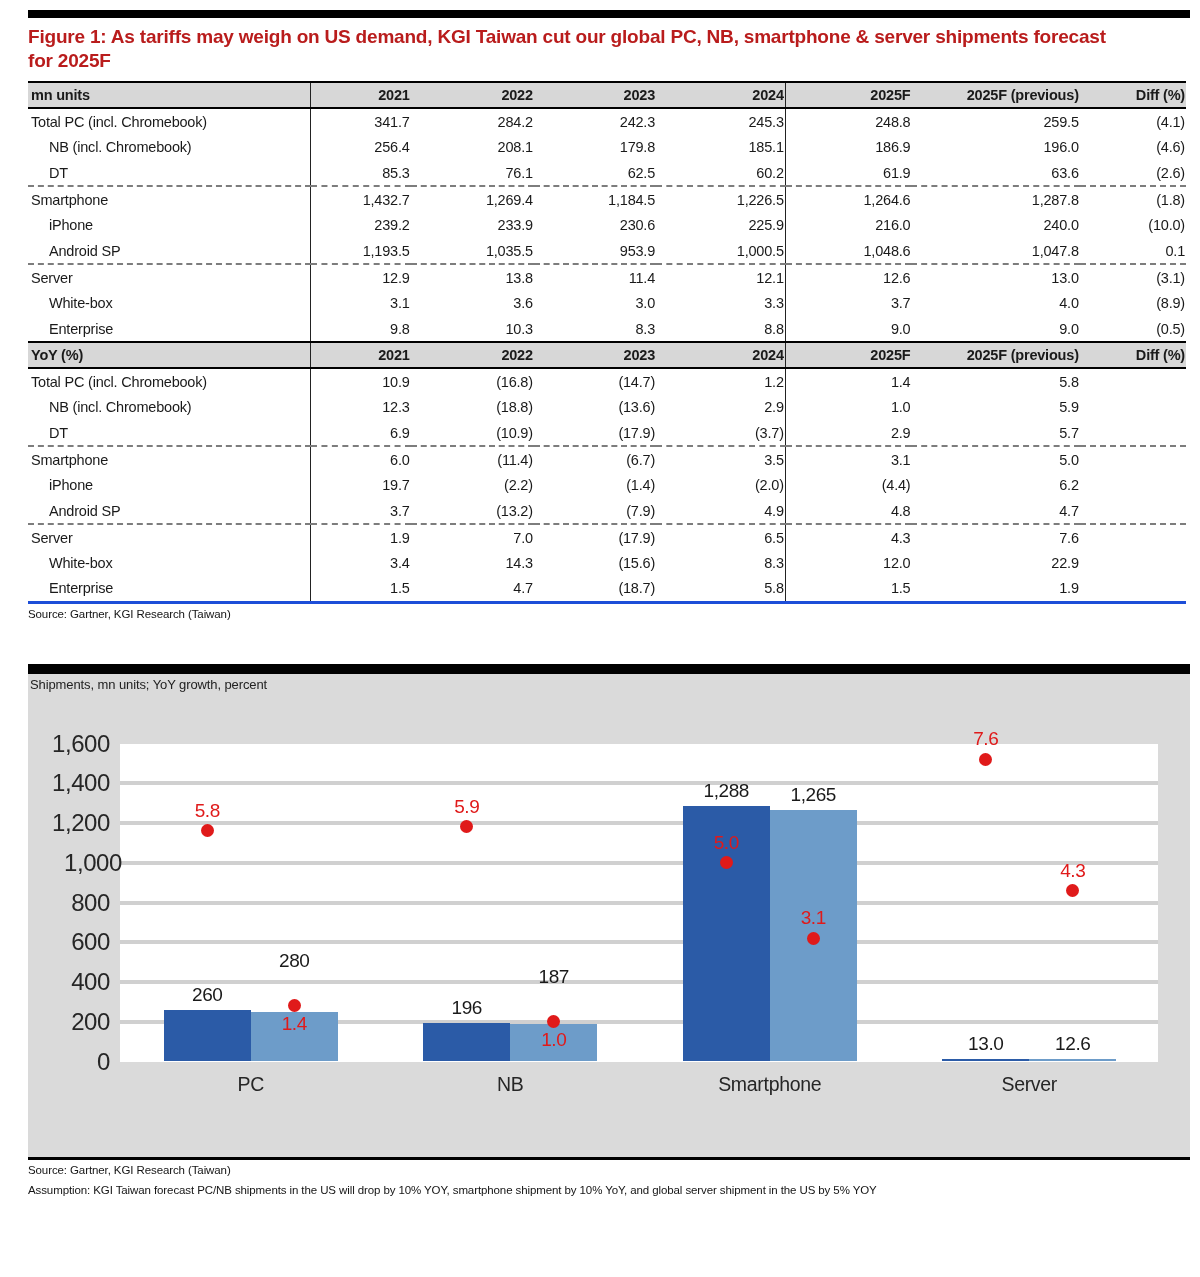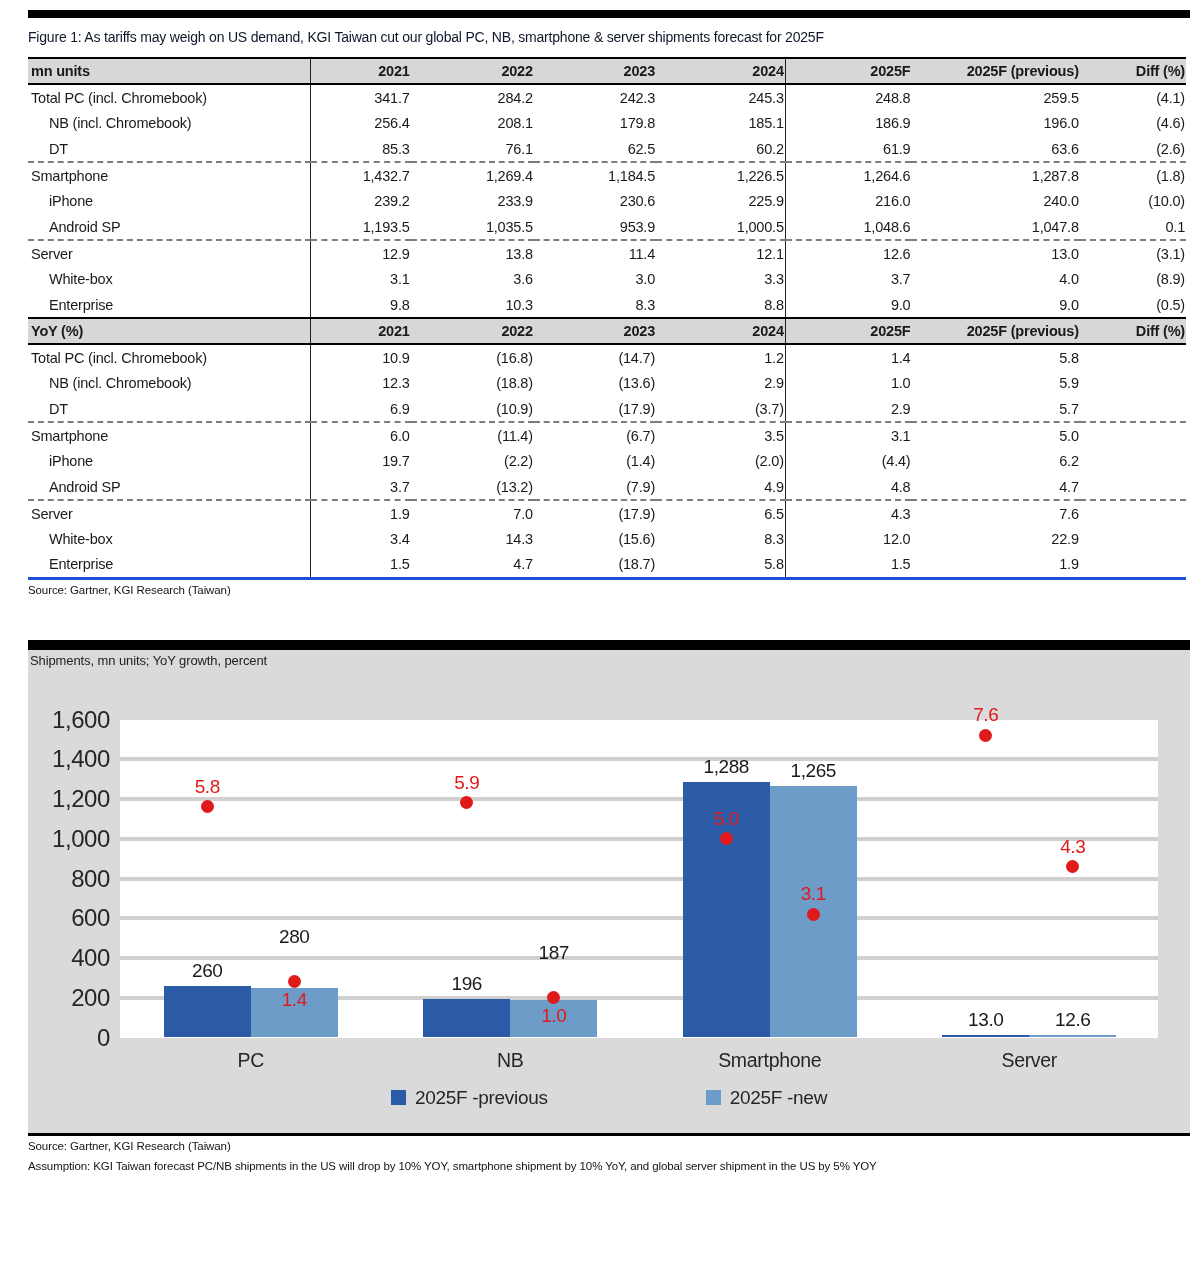--- a/index.html
+++ b/index.html
@@ -10,27 +10,27 @@
     font-family: "Liberation Sans", sans-serif;
     color: #1a1a1a;
     -webkit-font-smoothing: antialiased;
   }
   .page { width: 1162px; margin-left: 28px; padding-top: 10px; }
 
   .top-rule { height: 8px; background: #000; }
   .thin-rule { height: 2px; background: #000; }
 
   .fig-title {
-    font-size: 14px;
-    font-weight: normal;
+    font-size: 19px;
+    font-weight: bold;
     line-height: 24px;
     letter-spacing: -0.2px;
     margin: 7px 0 8px 0;
     max-width: 1080px;
-    color: #0f172a;
+    color: #b91c1c;
   }
   .fig-title.one-line { max-width: 1162px; margin: 6px 0 6px 0; }
 
   
   table.forecast {
     width: 1158px;
     border-collapse: collapse;
     table-layout: fixed;
     font-size: 14.5px;
     letter-spacing: -0.2px;
@@ -373,21 +373,21 @@
           <div class="gridline" style="left: 92px; width: 1038px; top: 266.75px;"></div>
           <div class="gridline" style="left: 92px; width: 1038px; top: 227px;"></div>
           <div class="gridline" style="left: 92px; width: 1038px; top: 187.25px;"></div>
           <div class="gridline" style="left: 92px; width: 1038px; top: 147.5px;"></div>
           <div class="gridline" style="left: 92px; width: 1038px; top: 107.75px;"></div>
           <div class="ytick" style="left: 0px; width: 82px; top: 377px;">0</div>
           <div class="ytick" style="left: 0px; width: 82px; top: 337.25px;">200</div>
           <div class="ytick" style="left: 0px; width: 82px; top: 297.5px;">400</div>
           <div class="ytick" style="left: 0px; width: 82px; top: 257.75px;">600</div>
           <div class="ytick" style="left: 0px; width: 82px; top: 218px;">800</div>
-          <div class="ytick" style="left: 0px; width: 82px; top: 178.25px;">1,000</div>
+          <div class="ytick" style="left: 0px; width: 82px; top: 178.25px; padding-left: 12px;">1,000</div>
           <div class="ytick" style="left: 0px; width: 82px; top: 138.5px;">1,200</div>
           <div class="ytick" style="left: 0px; width: 82px; top: 98.75px;">1,400</div>
           <div class="ytick" style="left: 0px; width: 82px; top: 59px;">1,600</div>
           <div class="bar" style="left: 135.75px; width: 87px; top: 336.325px; height: 51.675px; background: rgb(43, 91, 167);"></div>
           <div class="bar-label" style="left: 117.25px; top: 310.325px;">260</div>
           <div class="dot" style="left: 172.75px; top: 150.95px; background: rgb(224, 26, 26);"></div>
           <div class="dot-label" style="left: 137.25px; top: 126.45px; color: rgb(224, 26, 26);">5.8</div>
           <div class="bar" style="left: 222.75px; width: 87px; top: 338.511px; height: 49.4888px; background: rgb(109, 156, 201);"></div>
           <div class="bar-label" style="left: 204.25px; top: 276.35px;">280</div>
           <div class="dot" style="left: 259.75px; top: 325.85px; background: rgb(224, 26, 26);"></div>
@@ -414,28 +414,18 @@
           <div class="bar" style="left: 914.25px; width: 87px; top: 385.416px; height: 2.58375px; background: rgb(43, 91, 167);"></div>
           <div class="bar-label" style="left: 895.75px; top: 359.416px;">13.0</div>
           <div class="dot" style="left: 951.25px; top: 79.4px; background: rgb(224, 26, 26);"></div>
           <div class="dot-label" style="left: 915.75px; top: 54.9px; color: rgb(224, 26, 26);">7.6</div>
           <div class="bar" style="left: 1001.25px; width: 87px; top: 385.496px; height: 2.50425px; background: rgb(109, 156, 201);"></div>
           <div class="bar-label" style="left: 982.75px; top: 359.496px;">12.6</div>
           <div class="dot" style="left: 1038.25px; top: 210.575px; background: rgb(224, 26, 26);"></div>
           <div class="dot-label" style="left: 1002.75px; top: 186.075px; color: rgb(224, 26, 26);">4.3</div>
           <div class="cat-label" style="left: 911.25px; top: 398px;">Server</div>
         </div>
-      <div class="legend" id="chart-legend">
-          <div class="legend-item">
-            <span class="legend-swatch" style="background: rgb(43, 91, 167);"></span>
-            <span>2025F -previous</span>
-          </div>
-          <div class="legend-item">
-            <span class="legend-swatch" style="background: rgb(109, 156, 201);"></span>
-            <span>2025F -new</span>
-          </div>
-        </div>
     </div>
     <div class="source">Source: Gartner, KGI Research (Taiwan)</div>
     <div class="assumption">Assumption: KGI Taiwan forecast PC/NB shipments in the US will drop by 10% YOY, smartphone shipment by 10% YoY, and global server shipment in the US by 5% YOY</div>
   </section>
 
 </div>
 
 </body></html>

